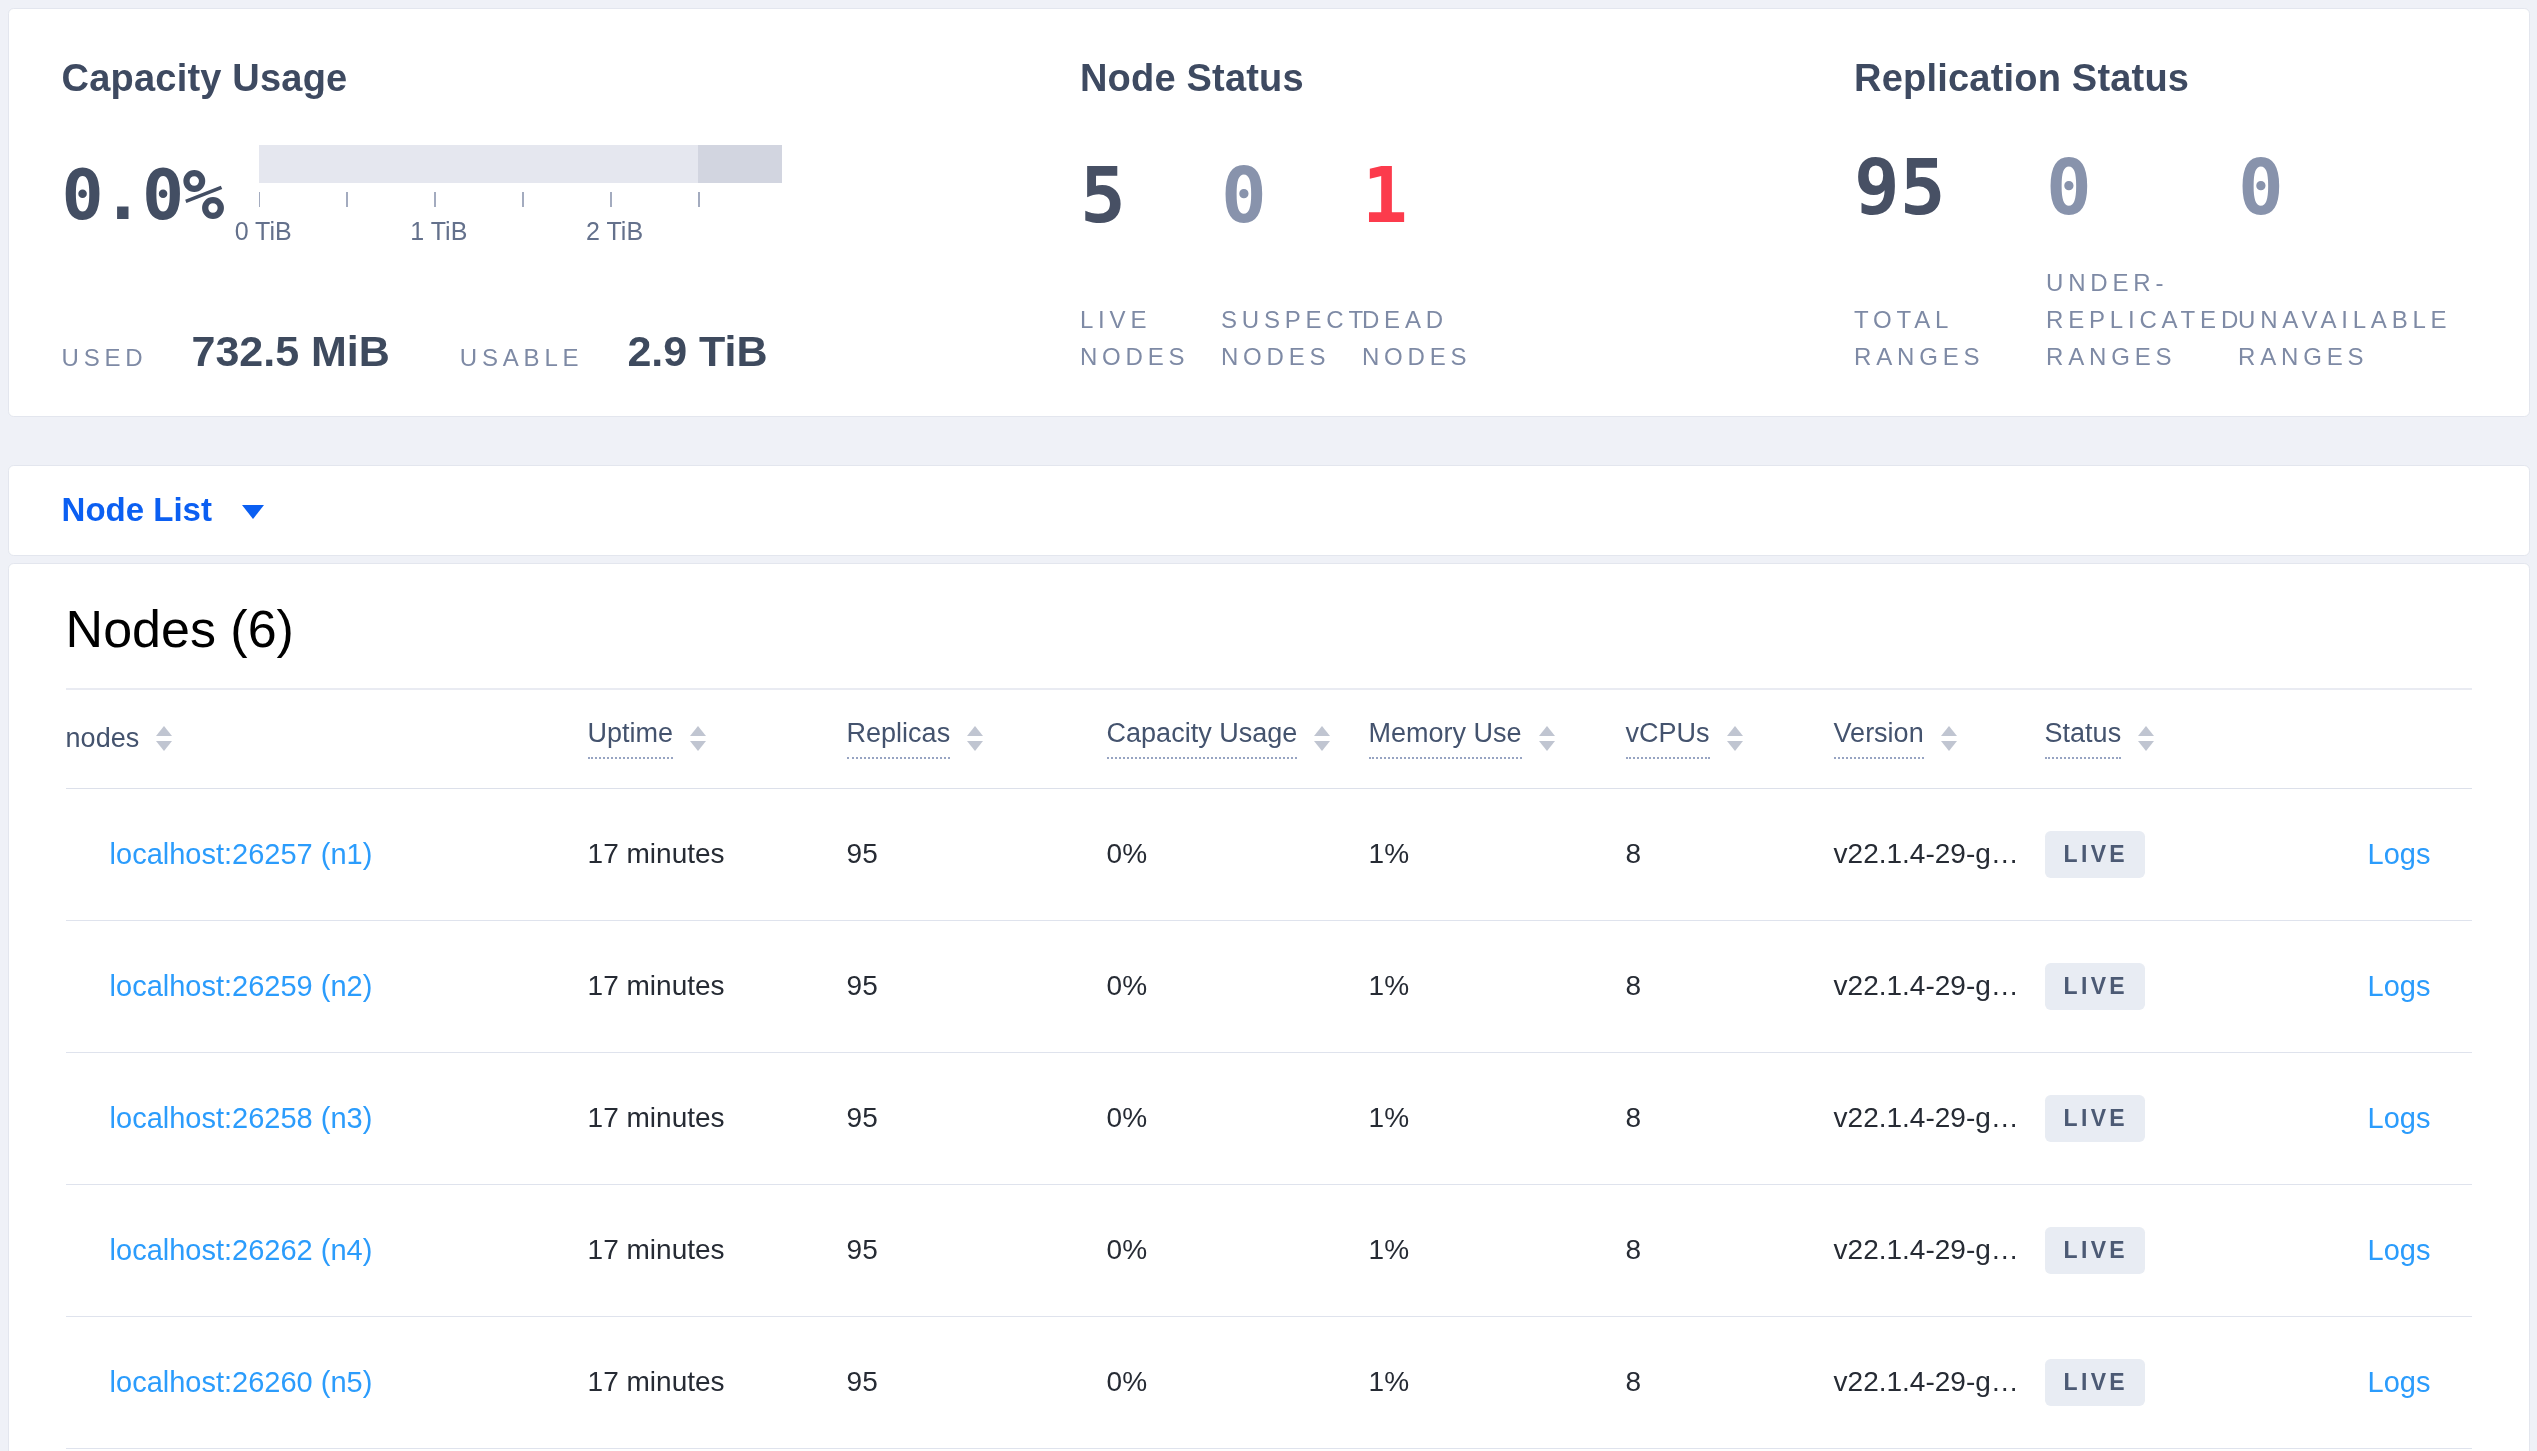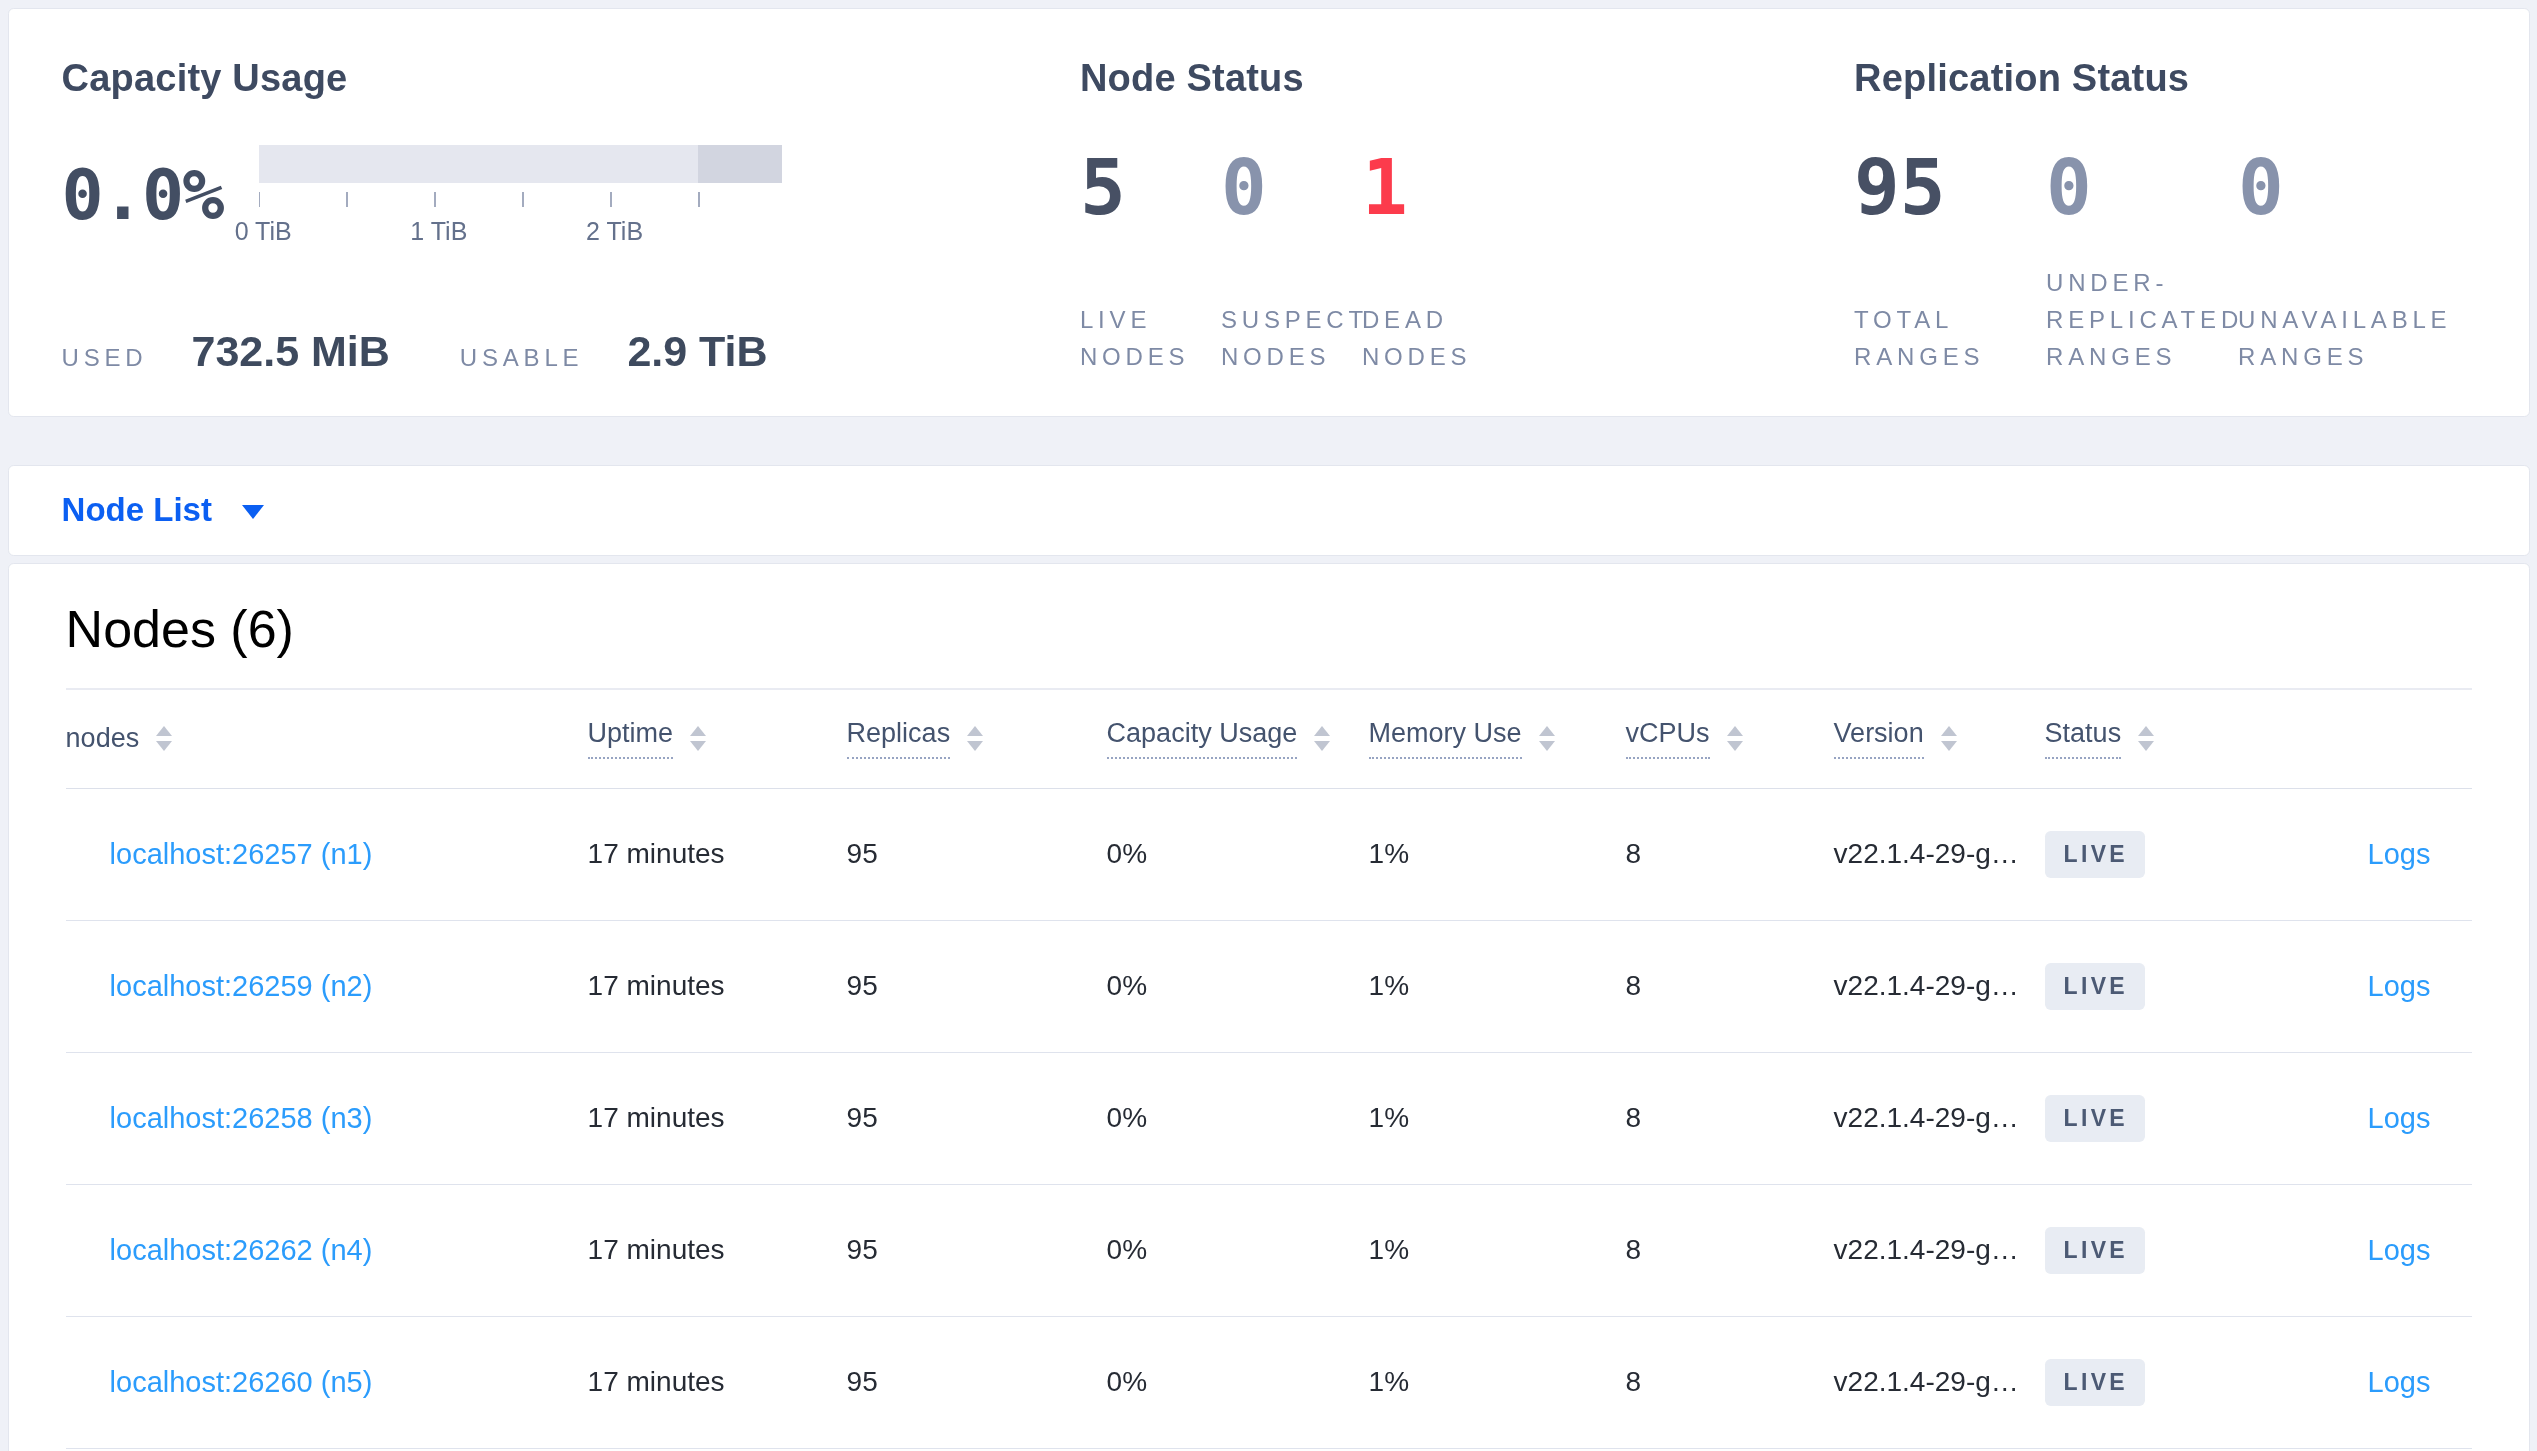--- a/index.html
+++ b/index.html
@@ -18,21 +18,21 @@
 
   
   .summary {
     margin-top: 7.6px;
     height: 409px;
     display: flex;
     padding: 48px 53px 40px 53px;
   }
   .sec { display: flex; flex-direction: column; }
   .sec-capacity { width: 1055px; }
-  .sec-nodestatus { width: 802px; }
+  .sec-nodestatus { width: 802px; gap: 8px; }
   .sec-repl { flex: 1; }
   .sec-title {
     font-size: 38px;
     font-weight: 600;
     color: #3e4a61;
     letter-spacing: 0.2px;
   }
   .num-font {
     font-family: "DejaVu Sans Mono", monospace;
     font-weight: 700;

